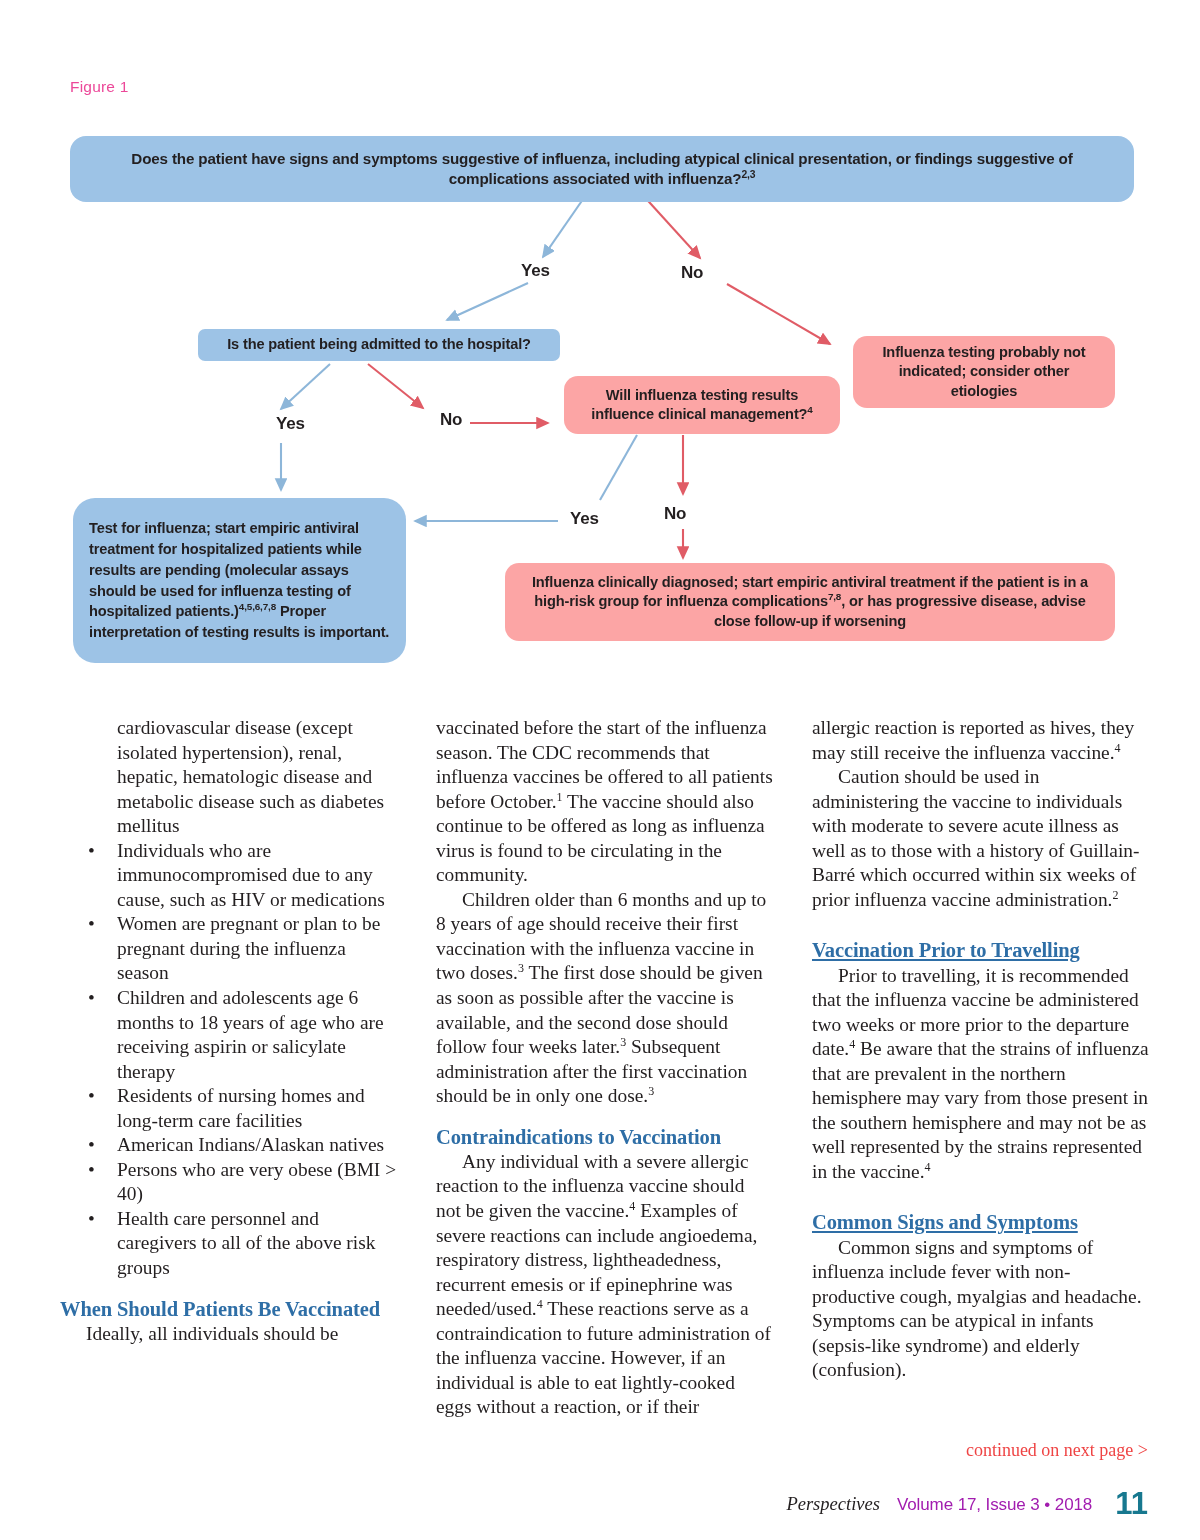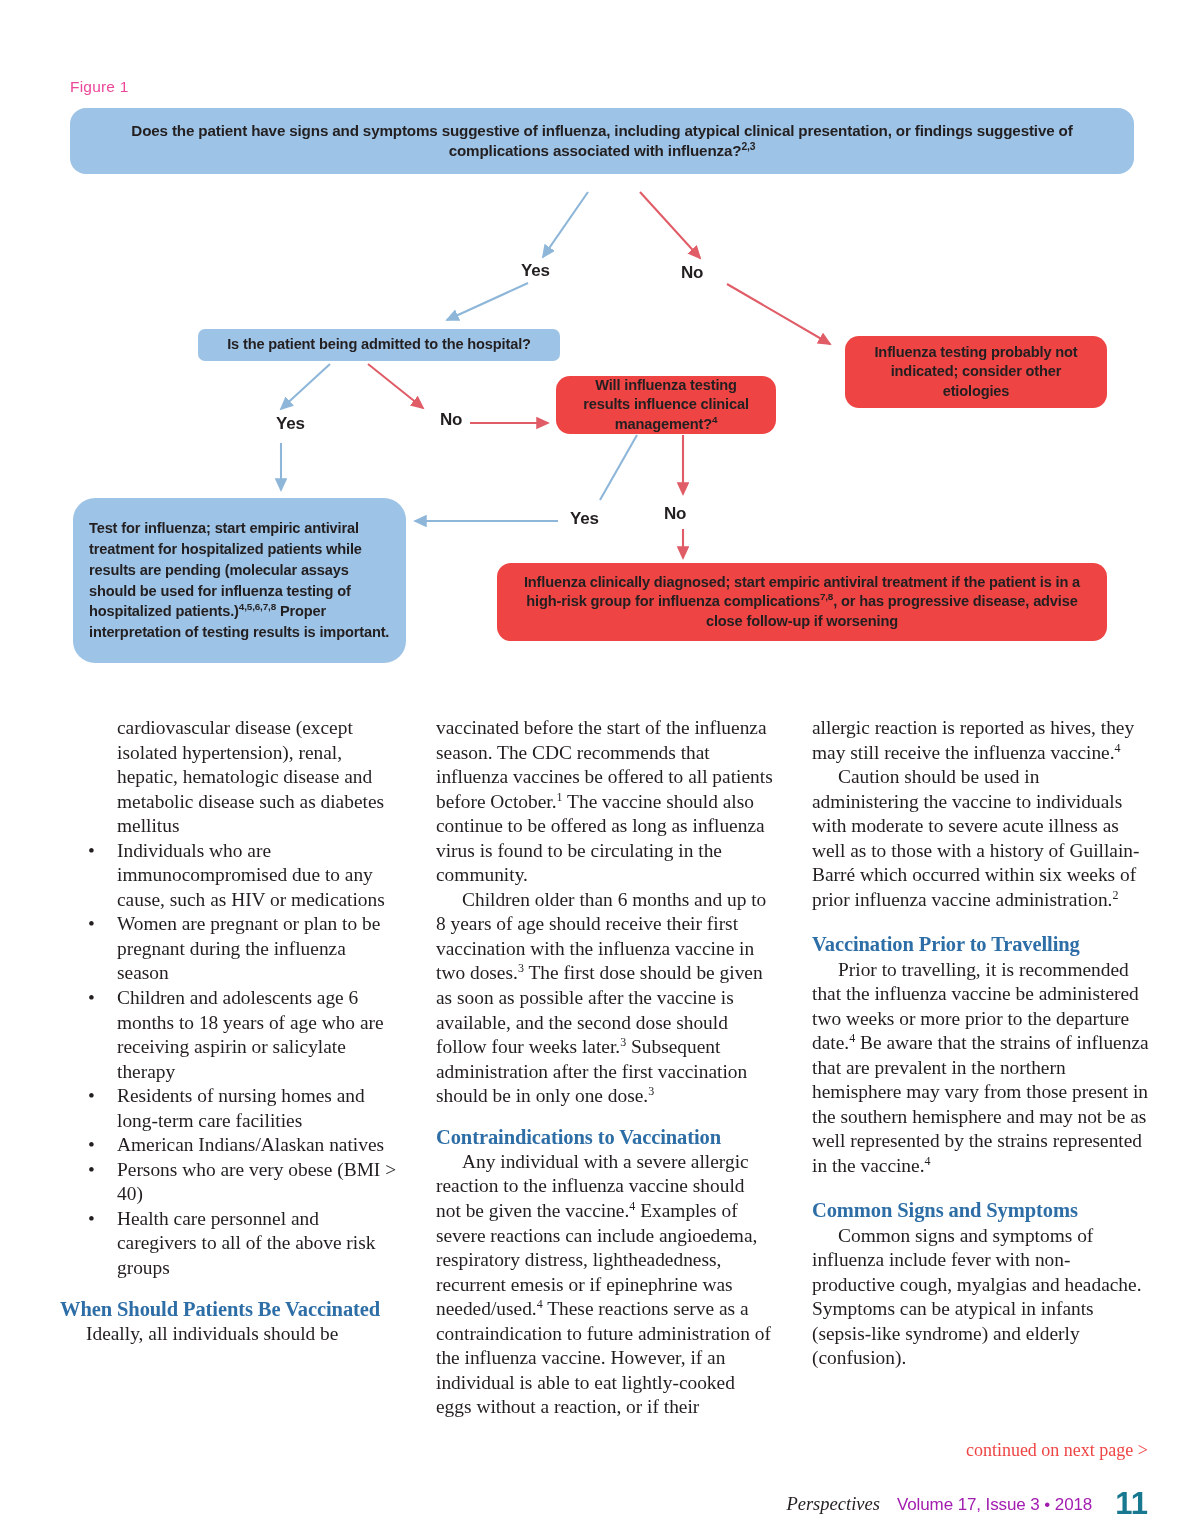--- a/index.html
+++ b/index.html
@@ -48,40 +48,40 @@
     font-weight: bold;
     color: #231f20;
     display: flex;
     align-items: center;
     justify-content: center;
     text-align: center;
     line-height: 1.33;
     letter-spacing: -0.15px;
   }
   .node.blue { background: #9dc3e6; border-radius: 14px; }
-  .node.red  { background: #ef4444; border-radius: 14px; }
+  .node.red  { background: #fca5a5; border-radius: 14px; margin-left: 8px; }
   .node.left-align {
     justify-content: flex-start;
     text-align: left;
   }
   .node sup { font-size: 68%; vertical-align: super; line-height: 0; }
 
   #node-root {
-    left: 70px; top: 108px; width: 1064px; height: 66px;
+    left: 70px; top: 136px; width: 1064px; height: 66px;
     font-size: 15.2px;
     padding: 0 26px;
     border-radius: 16px;
   }
   #node-admitted {
     left: 198px; top: 329px; width: 362px; height: 32px;
     font-size: 14.6px;
     border-radius: 7px;
   }
   #node-mgmt {
-    left: 556px; top: 376px; width: 220px; height: 58px;
+    left: 556px; top: 376px; width: 276px; height: 58px;
     font-size: 14.6px;
     padding: 0 24px;
   }
   #node-not-indicated {
     left: 845px; top: 336px; width: 262px; height: 72px;
     font-size: 14.6px;
     padding: 0 14px;
   }
   #node-test {
     left: 73px; top: 498px; width: 333px; height: 165px;
@@ -148,21 +148,21 @@
   }
   h2.section-head {
     font-family: "Liberation Serif", serif;
     font-weight: bold;
     font-size: 20.5px;
     line-height: 1.18;
     color: #2e6ea6;
     margin: 16px 0 1px 0;
     letter-spacing: -0.1px;
   }
-  h2.section-head.tight-top { margin-top: 20px; }
+  h2.section-head.tight-top { margin-top: 26px; text-decoration: underline; }
 
   
   #continued {
     position: absolute;
     right: 52px;
     top: 1440px;
     font-family: "Liberation Serif", serif;
     font-size: 18px;
     color: #ef4444;
   }

